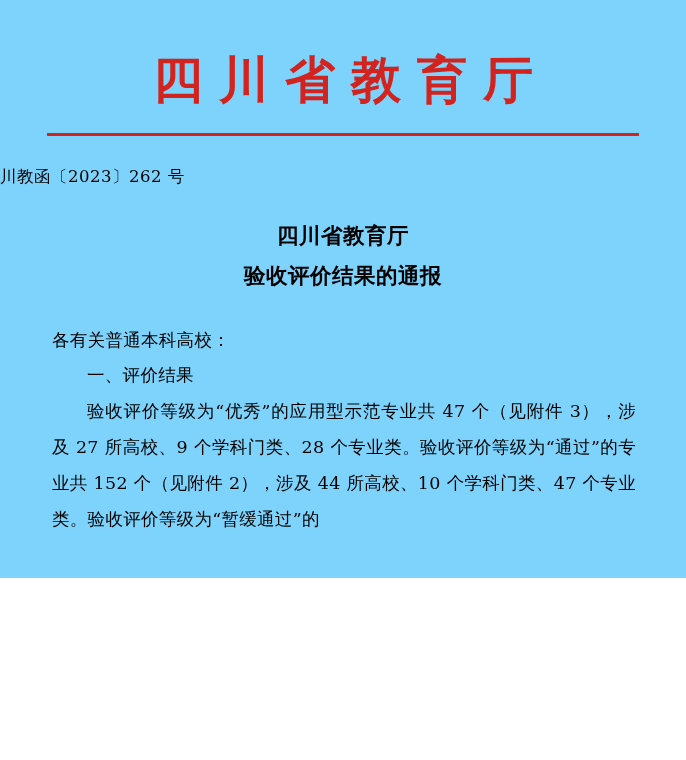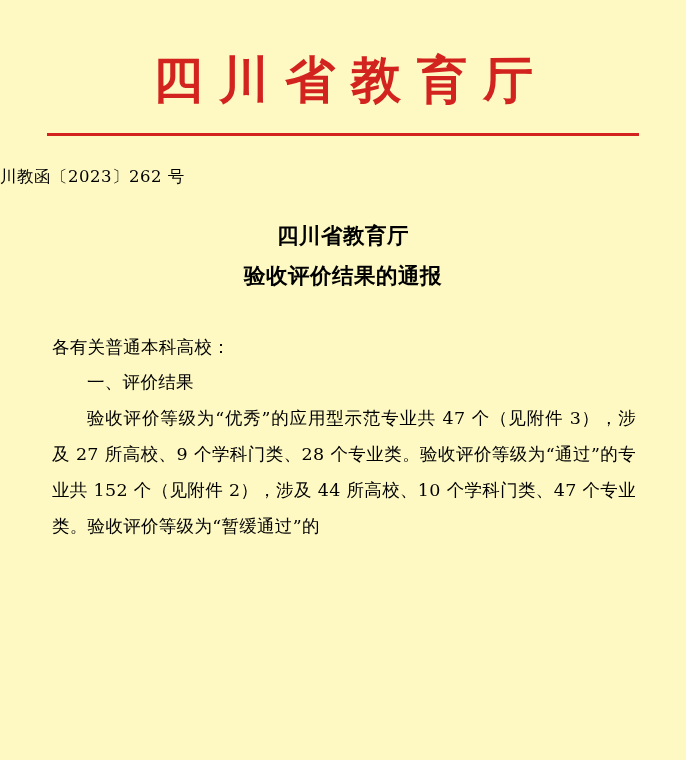--- a/index.html
+++ b/index.html
@@ -10,22 +10,22 @@
   body {
     width: 686px;
     height: 760px;
     font-family: "DejaVu Serif", "Liberation Serif", serif;
     color: #000000;
     overflow: hidden;
   }
   .page {
     position: relative;
     width: 686px;
-    height: 760px;
-    background: #fef9c3;
+    height: 578px;
+    background: #7dd3fc;
     box-sizing: border-box;
   }
   .masthead {
     text-align: center;
     padding-top: 52px;
   }
   .masthead-title {
     color: #d2231f;
     font-family: "DejaVu Serif", "Liberation Serif", serif;
     font-weight: bold;
@@ -52,21 +52,21 @@
     text-align: center;
     font-weight: bold;
     font-size: 21.5px;
     line-height: 1.85;
     letter-spacing: 0.5px;
   }
   .title-line {
     white-space: nowrap;
   }
   .body-block {
-    margin-top: 34px;
+    margin-top: 27px;
     padding: 0 50px 0 52px;
     font-size: 17.5px;
     line-height: 2.05;
     letter-spacing: 0.3px;
     text-align: justify;
   }
   .p-salutation {
     text-indent: 0;
   }
   .p-indent {

